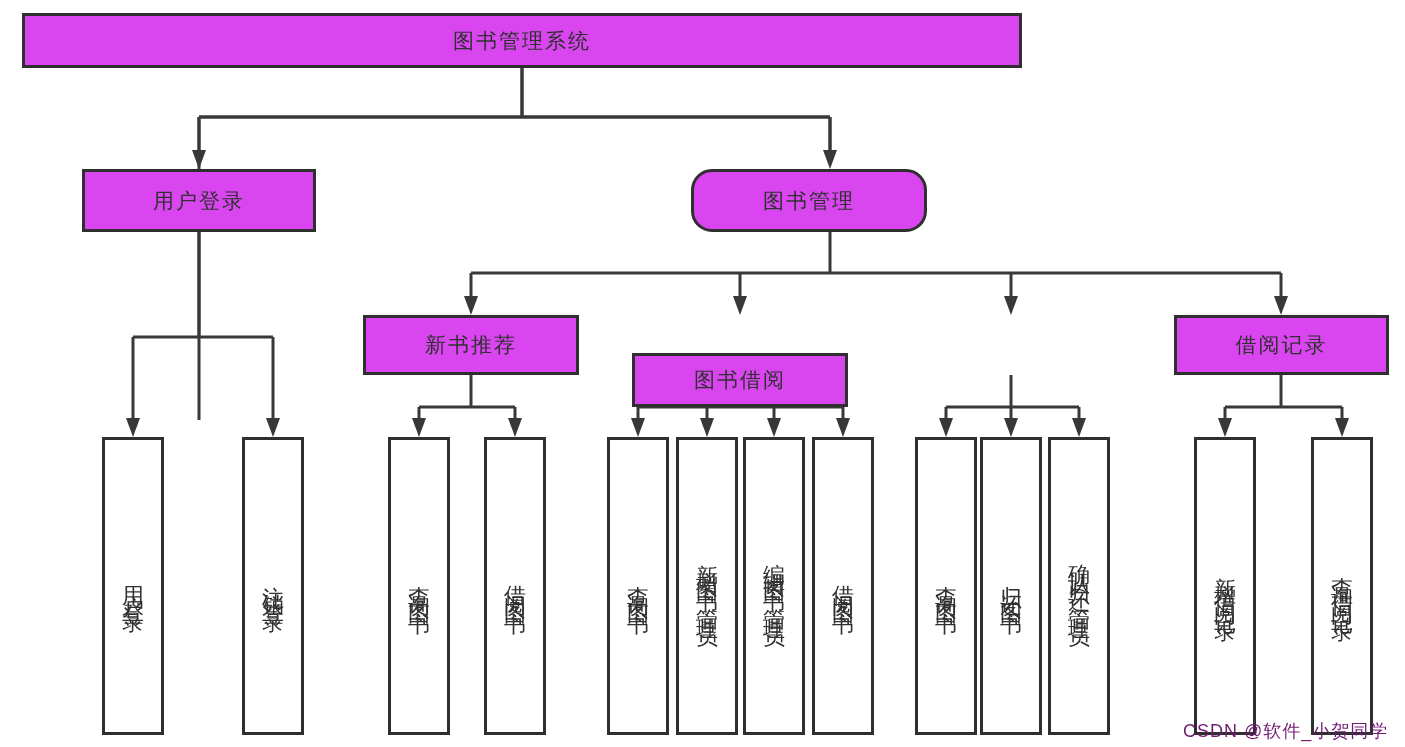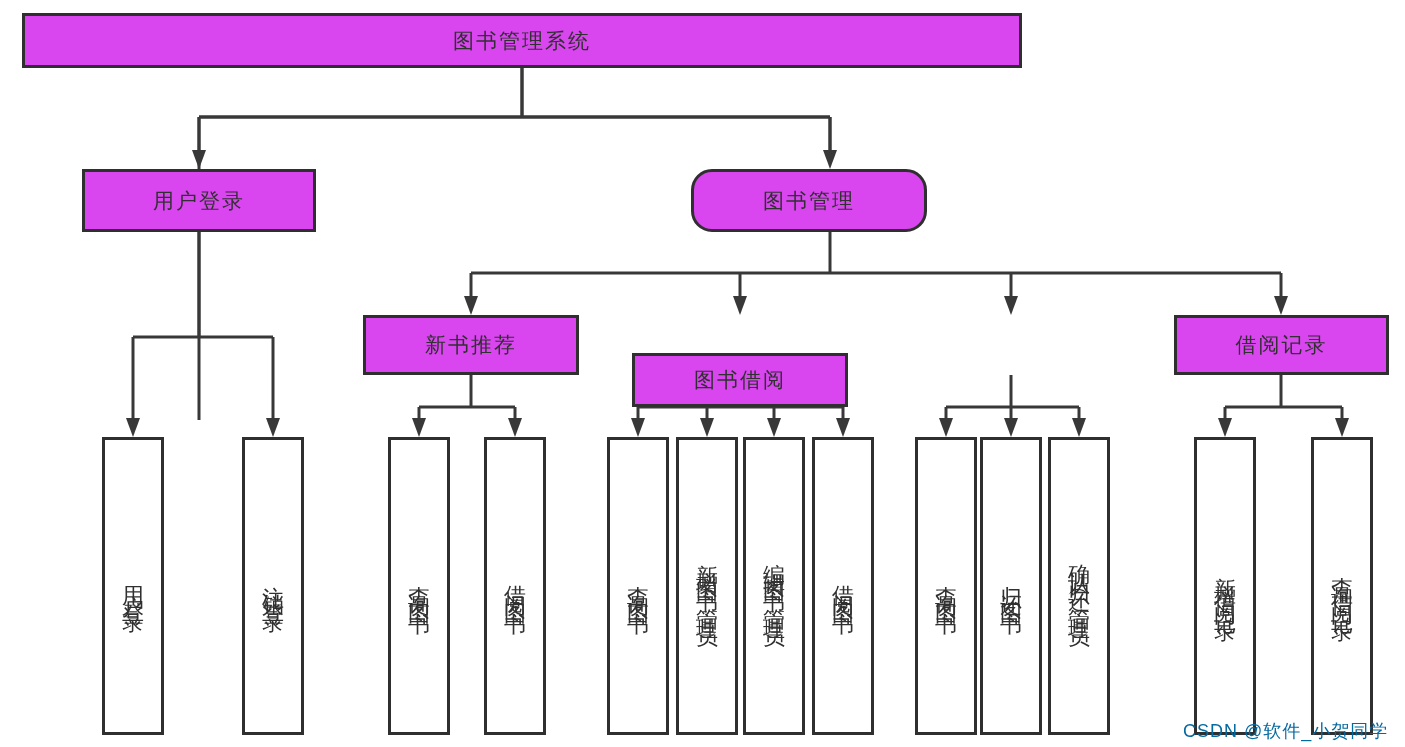--- a/index.html
+++ b/index.html
@@ -49,21 +49,21 @@
     font-size: 22px;
     letter-spacing: 9px;
     line-height: 1;
     color: #303030;
   }
   .watermark {
     position: absolute;
     left: 1183px;
     top: 719px;
     font-size: 18px;
-    color: #0369a1;
+    color: #701a75;
     letter-spacing: 1px;
     white-space: nowrap;
   }
 </style>
 </head>
 <body>
 
 <div class="canvas">
 
   <svg class="wires" viewBox="0 0 1405 747" xmlns="http://www.w3.org/2000/svg">

